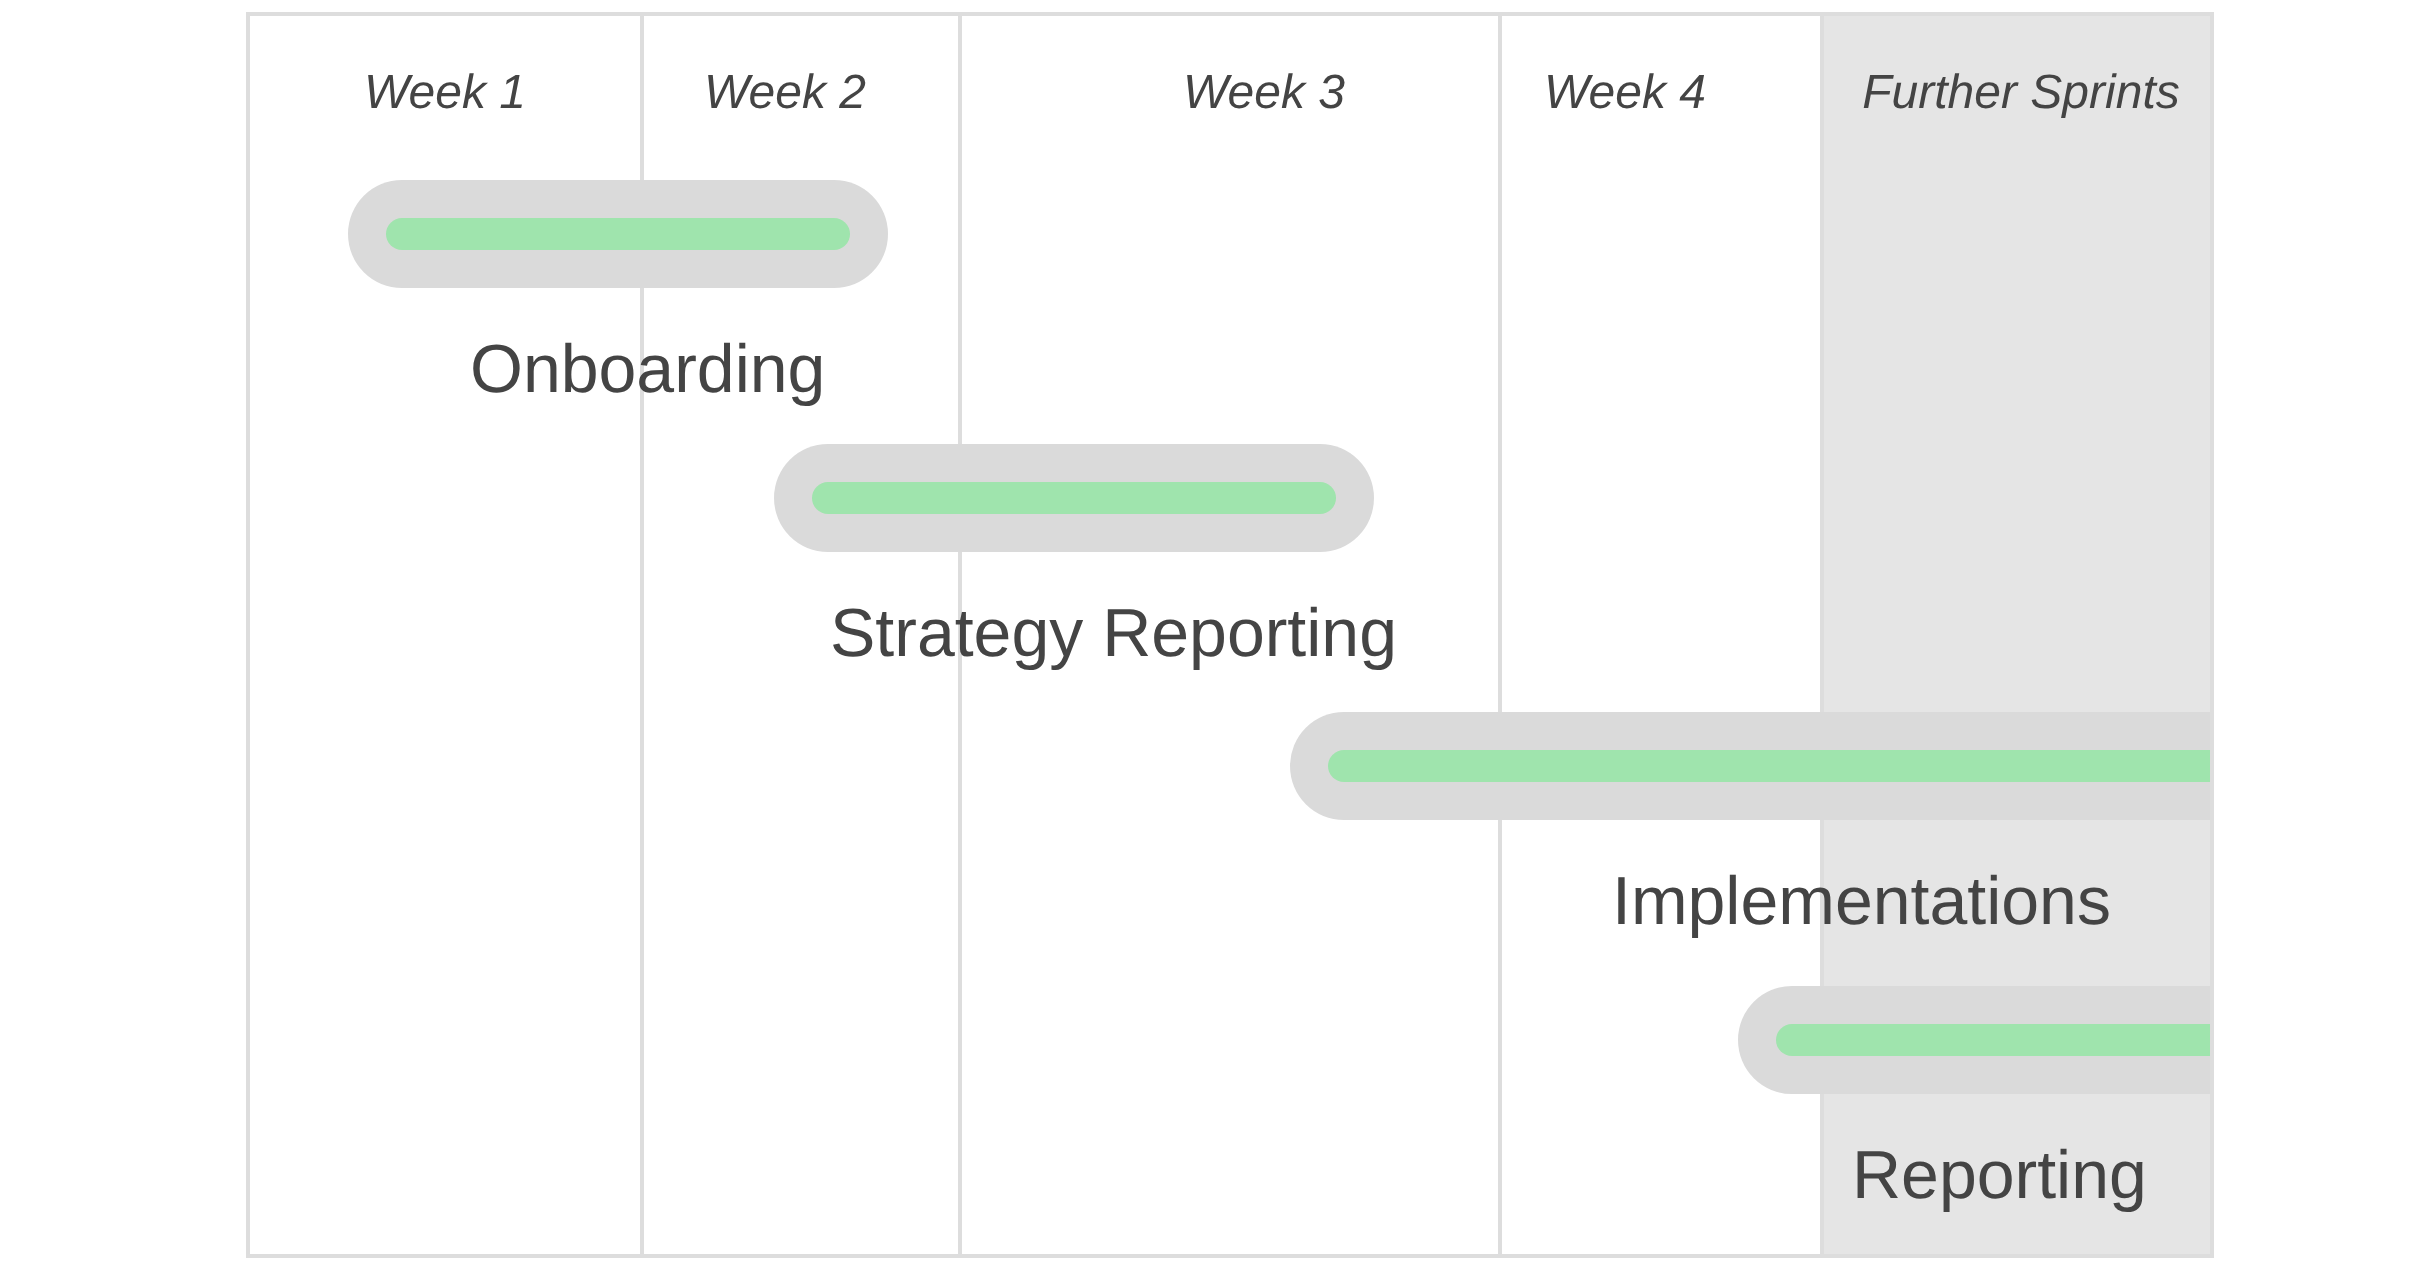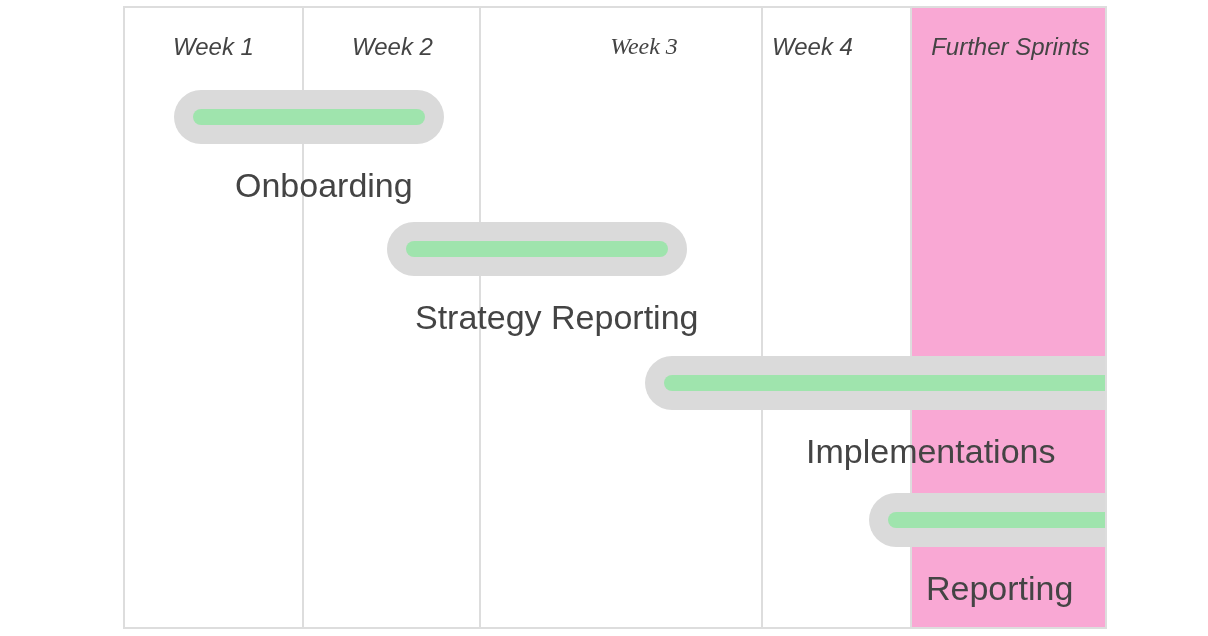--- a/index.html
+++ b/index.html
@@ -2,39 +2,39 @@
 <html><head>
   <meta charset="utf-8">
   <style>
     html, body { margin: 0; padding: 0; background: #ffffff; }
     body { width: 1208px; height: 636px; position: relative; overflow: hidden;
            font-family: "Liberation Sans", sans-serif; }
     .gantt { position: absolute; left: 123px; top: 6px; width: 984px; height: 623px;
              box-sizing: border-box; border: 2px solid #dddddd; overflow: hidden; background: #fff; }
     .col { position: absolute; top: 0; bottom: 0; box-sizing: border-box; border-right: 2px solid #dddddd; }
     .col.last { border-right: none; }
-    .col.shaded { background: #f9a8d4; }
+    .col.shaded { background: #e5e5e5; }
     .col-header { position: absolute; top: 25px; left: 0; right: 0; text-align: center;
                   font-style: italic; font-size: 24px; color: #444444; white-space: nowrap; }
     .task { position: absolute; height: 54px; }
     .track { position: absolute; top: 0; height: 54px; background: #dadada; border-radius: 27px; }
     .fill { position: absolute; top: 19px; height: 16px; background: #9fe4ad; border-radius: 8px; }
     .task-label { position: absolute; font-size: 34px; color: #444444; white-space: nowrap; }
   </style>
 </head>
 <body>
 
 <div class="gantt">
-  <div class="col" style="left:0;width:179px;">
+  <div class="col" style="left:0;width:197px;">
     <div class="col-header">Week 1</div>
   </div>
   <div class="col" style="left:181px;width:175px;">
     <div class="col-header">Week 2</div>
   </div>
-  <div class="col" style="left:402px;width:236px;font-family:Liberation Serif, serif;">
+  <div class="col" style="left:390px;width:236px;">
     <div class="col-header">Week 3</div>
   </div>
   <div class="col" style="left:590px;width:197px;text-decoration:underline;">
     <div class="col-header">Week 4</div>
   </div>
   <div class="col last shaded" style="left:787px;width:197px;">
     <div class="col-header">Further Sprints</div>
   </div>
 
   <div class="task" style="left:49px;top:82px;width:270px;">

